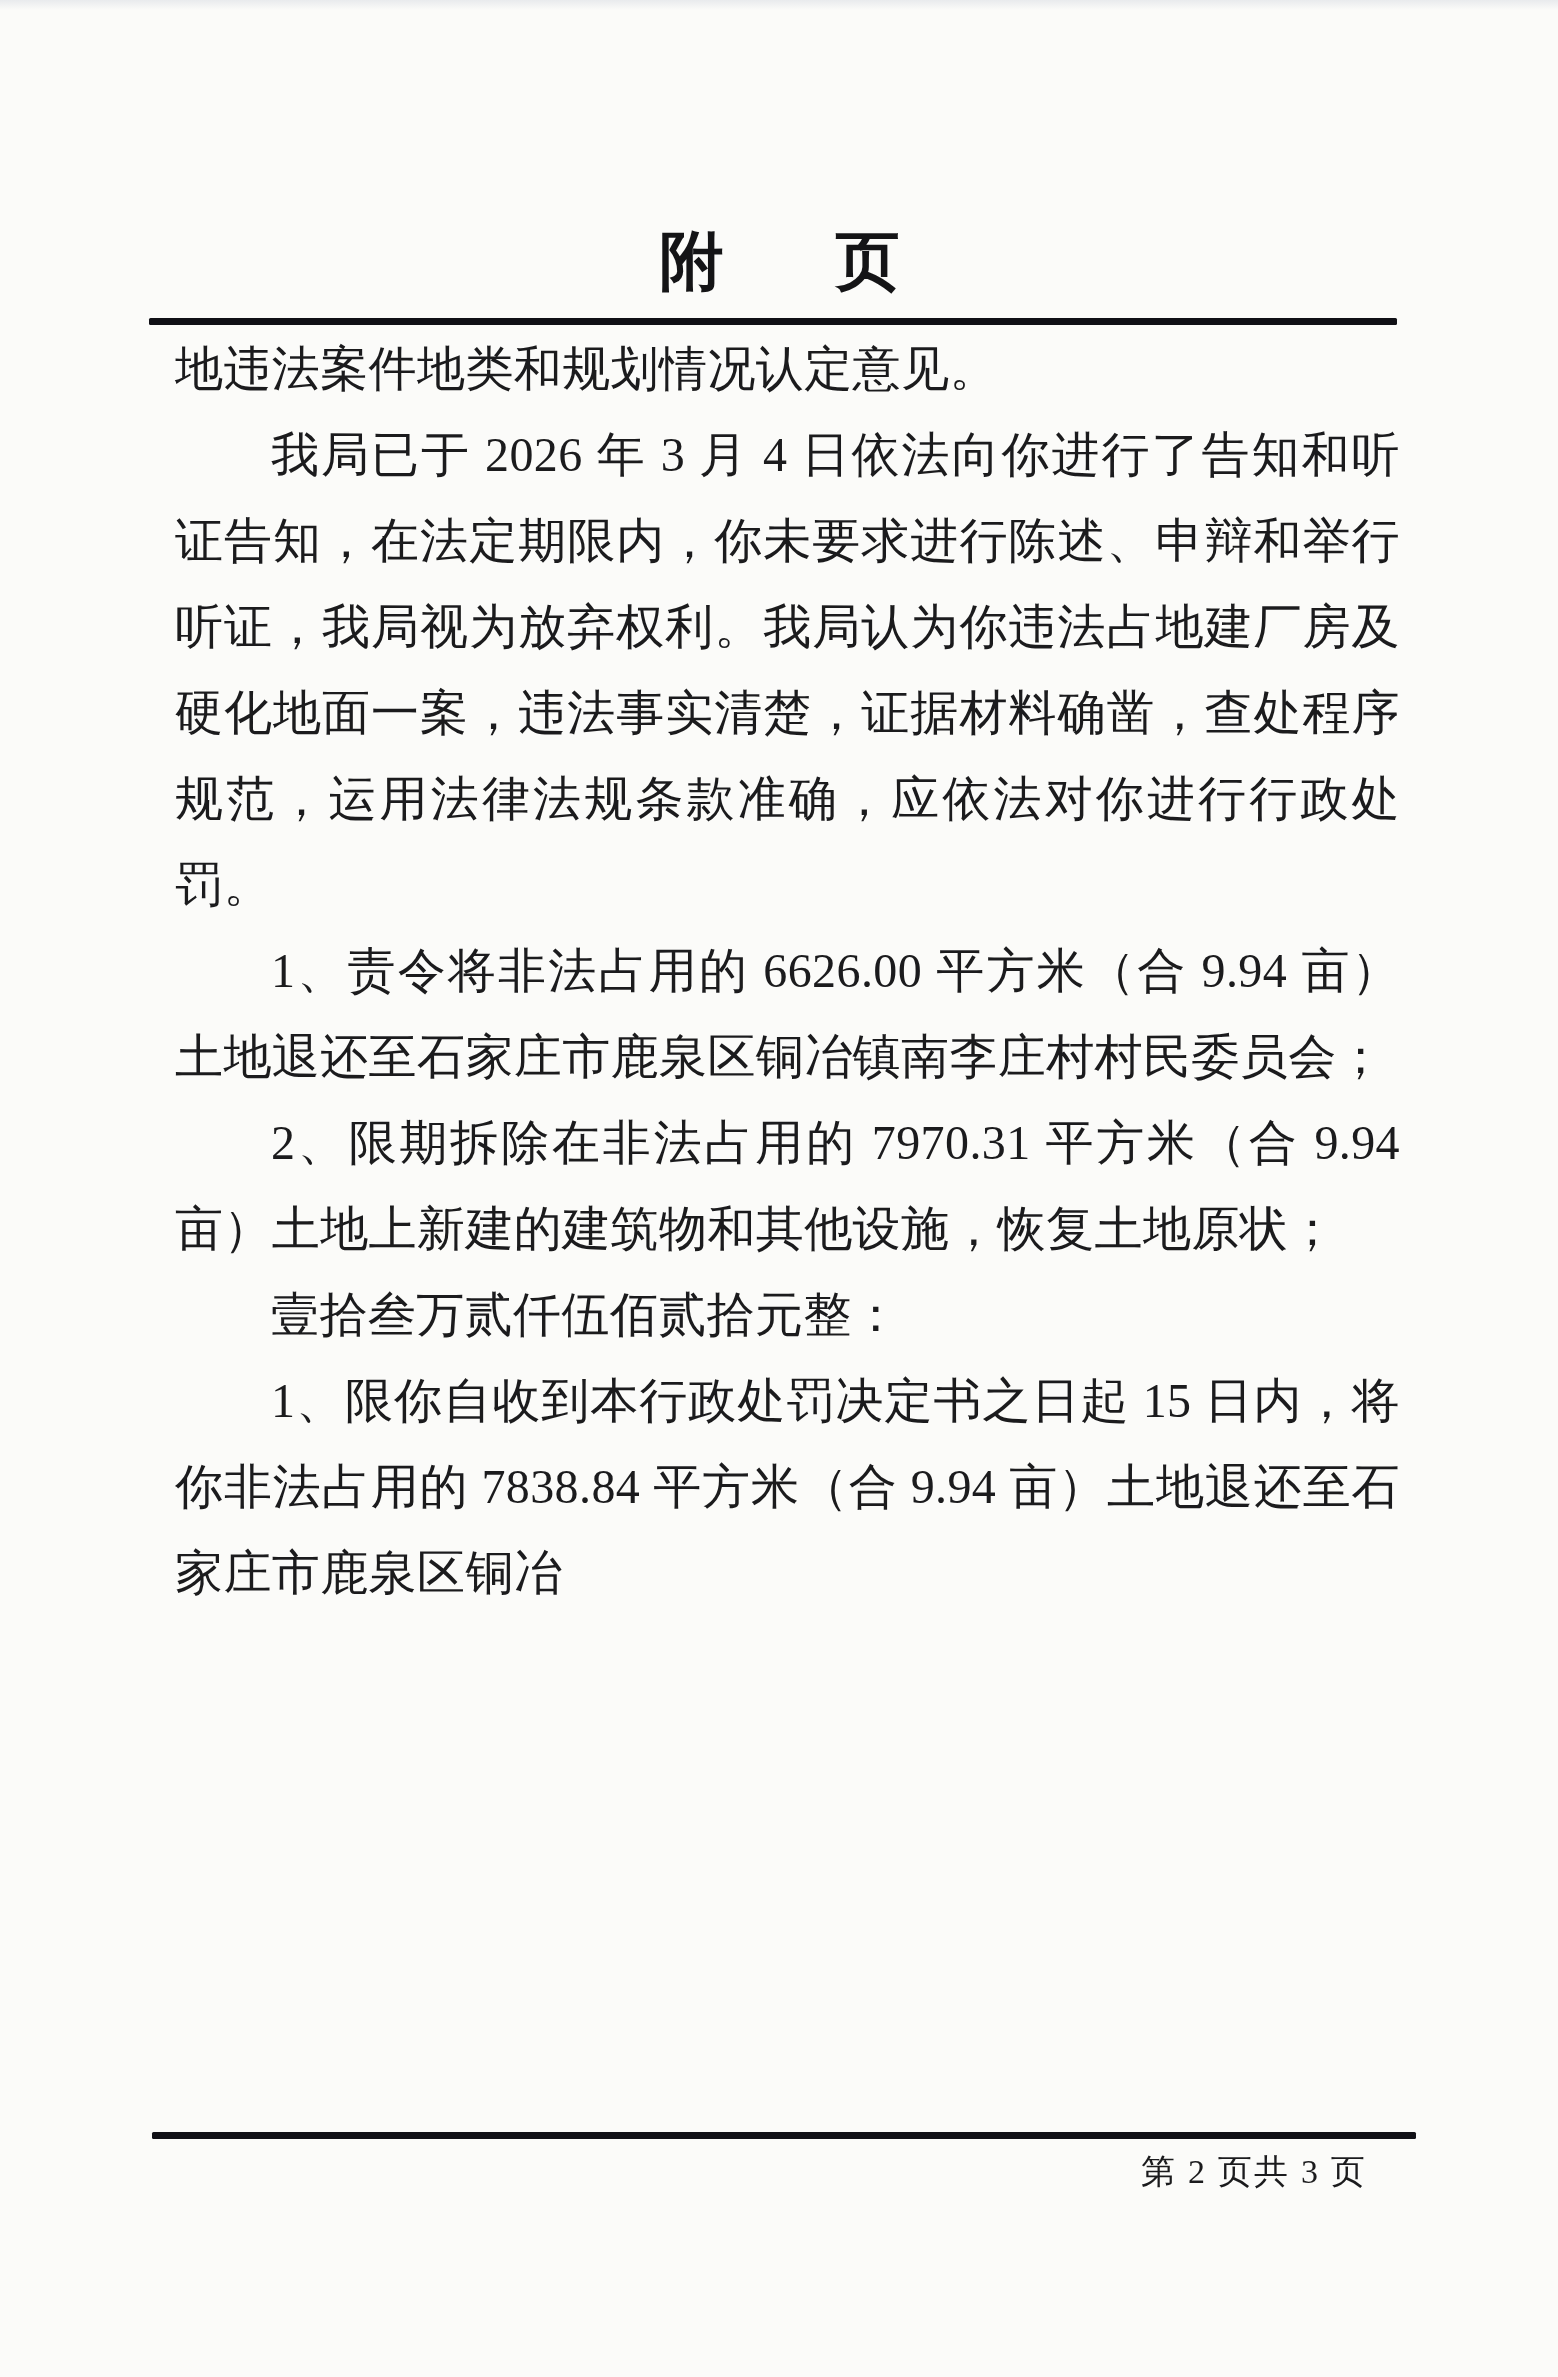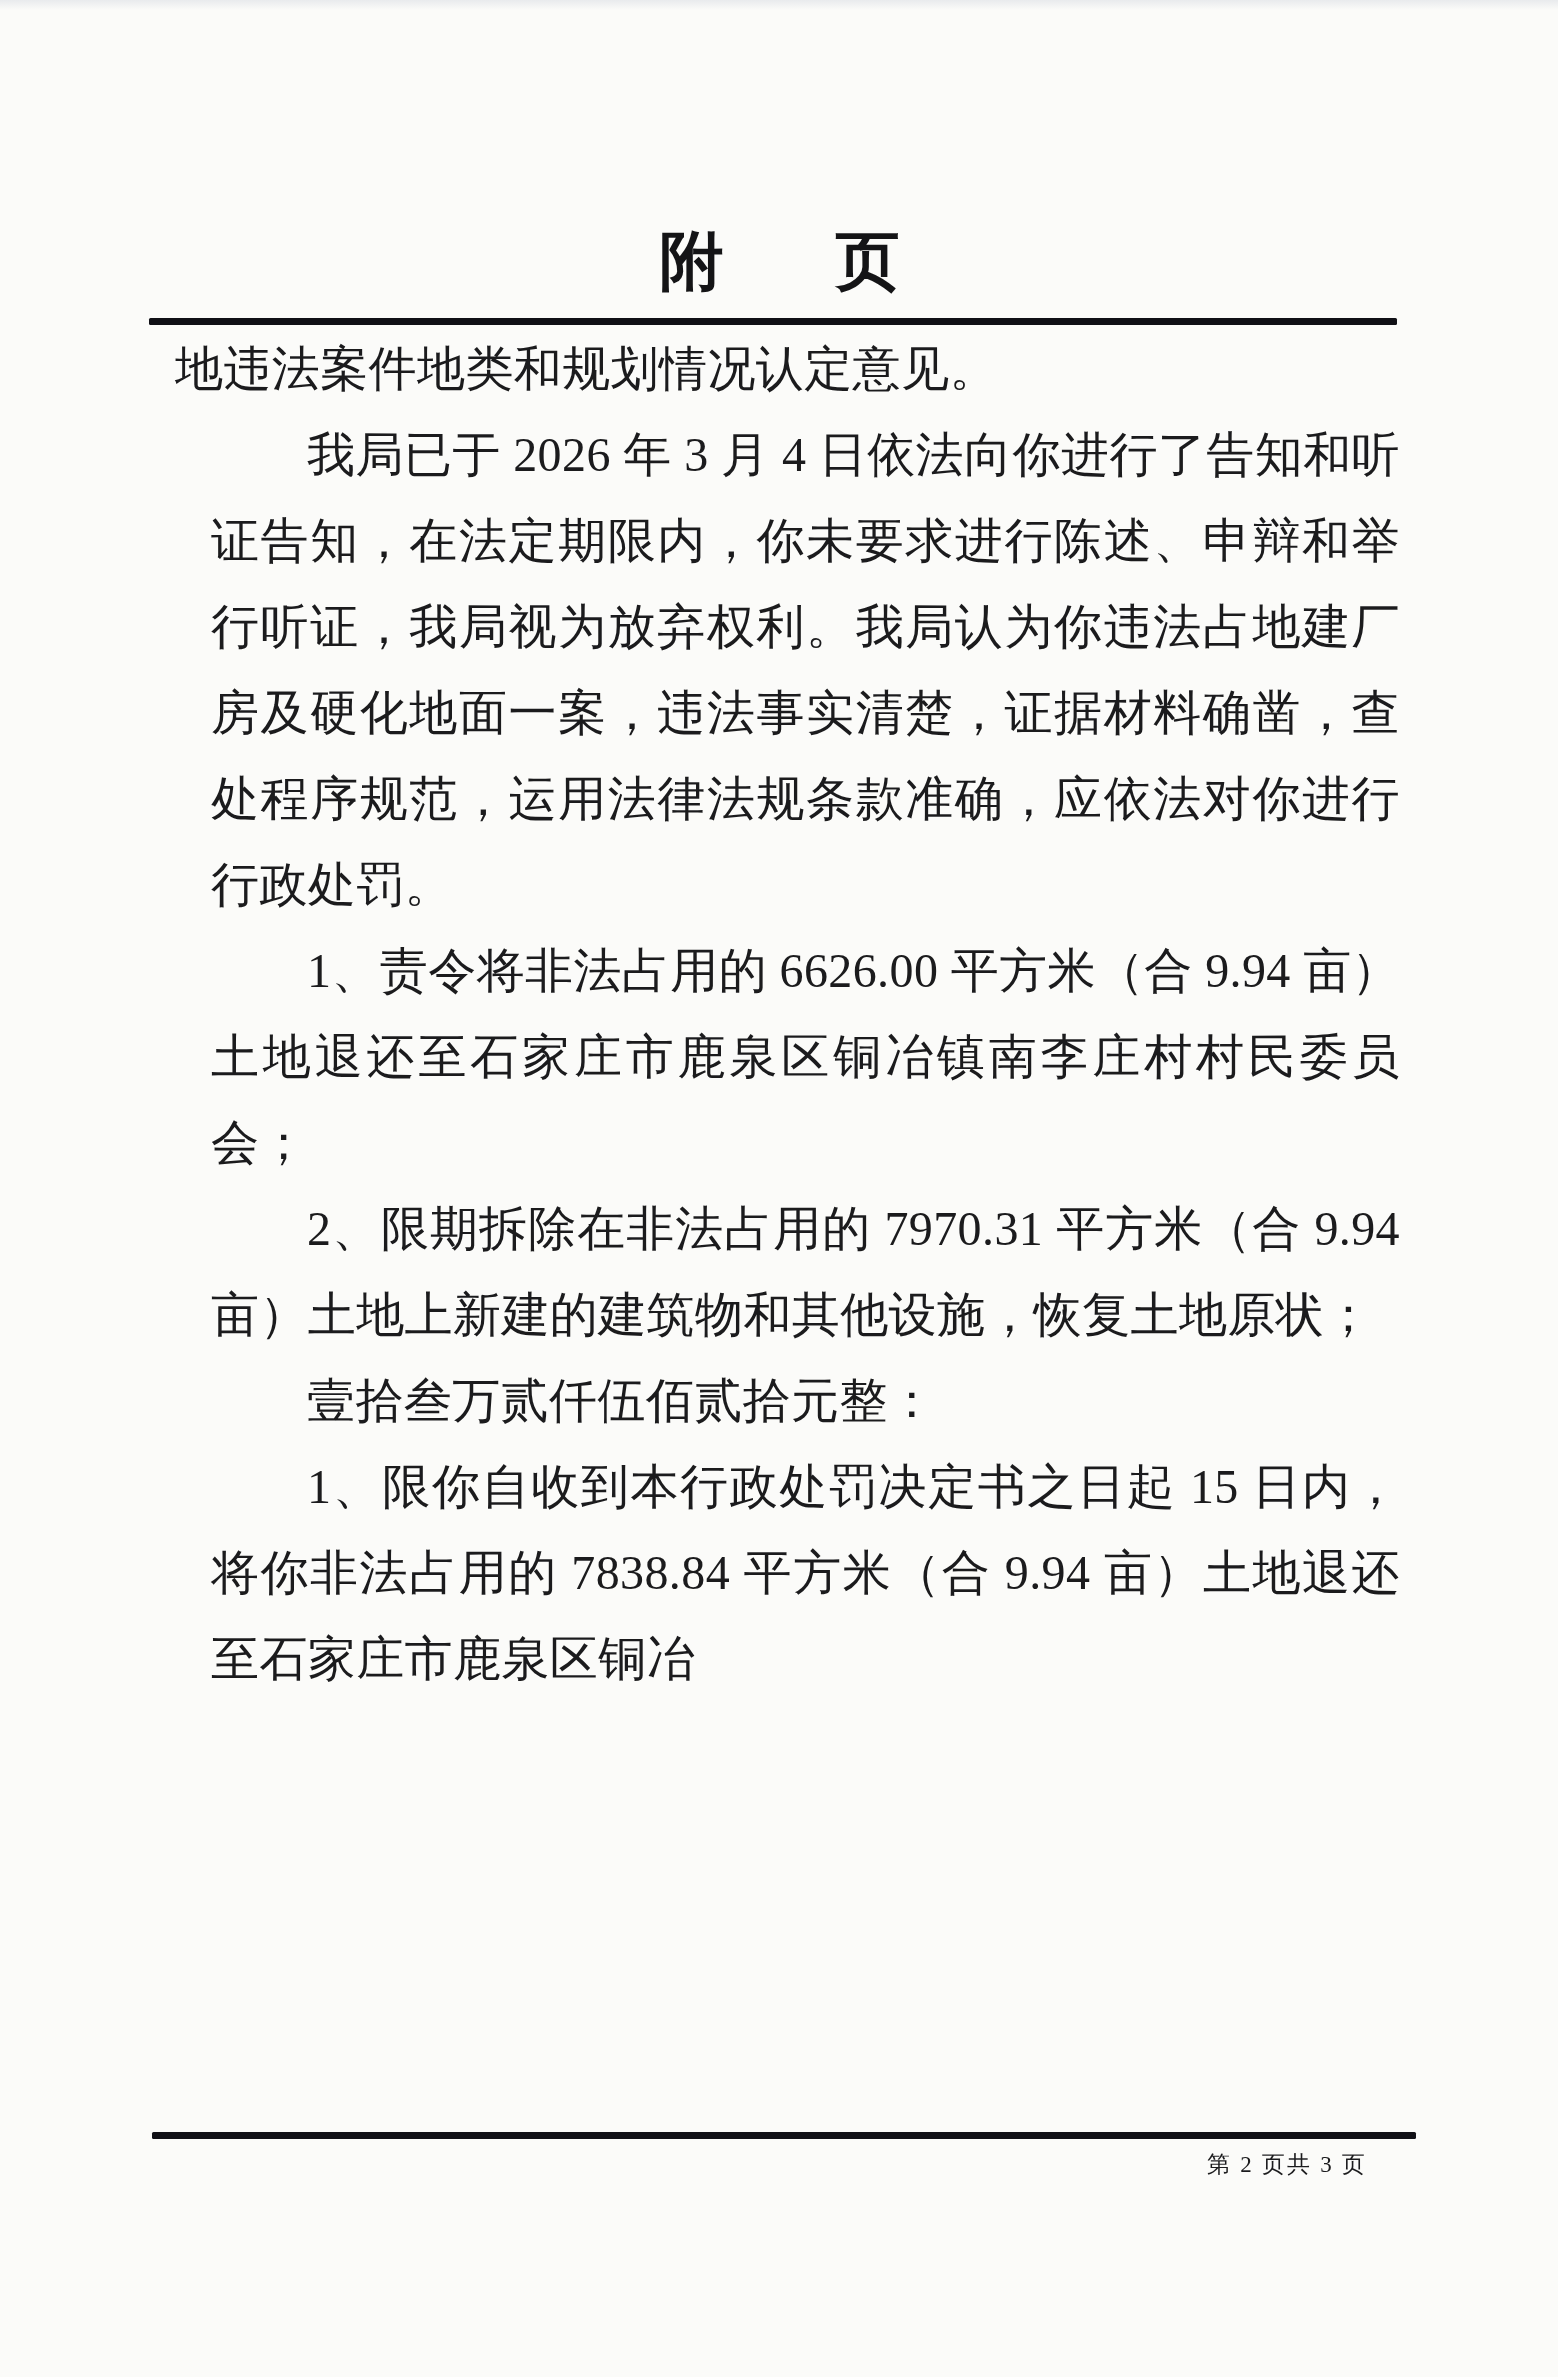--- a/index.html
+++ b/index.html
@@ -56,33 +56,32 @@
     font-size: 48px;
     line-height: 86px;
     text-align: justify;
     letter-spacing: 0.4px;
   }
   .doc-body p {
     margin: 0;
   }
   .doc-body p.indent {
     text-indent: 2em;
-    margin-left: 36px;
   }
   .rule-bottom {
     top: 2132px;
     left: 152px;
     width: 1264px;
     height: 7.3px;
   }
   .page-footer {
     position: absolute;
     top: 2149px;
     right: 192px;
-    font-size: 23px;
+    font-size: 34px;
     letter-spacing: 2.2px;
     color: #1b1b1d;
     text-align: right;
   }
 </style>
 </head>
 <body>
 
 <div class="page">
   <div class="scan-edge"></div>

